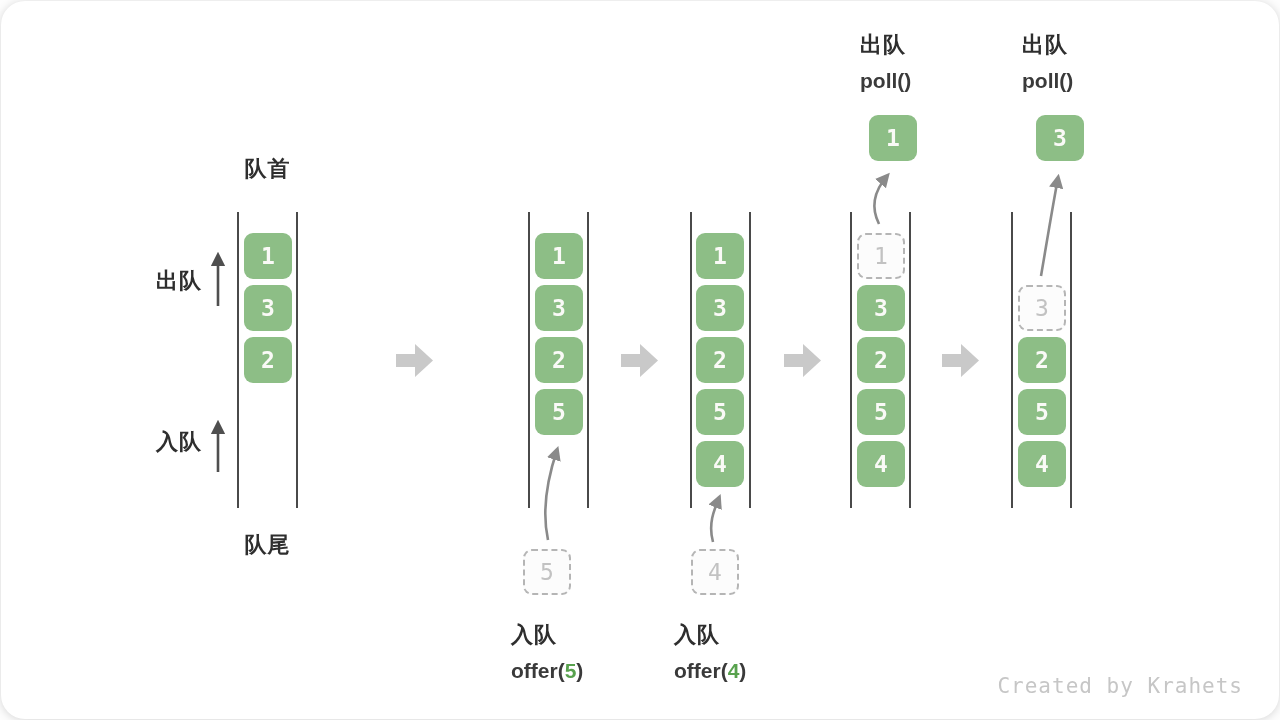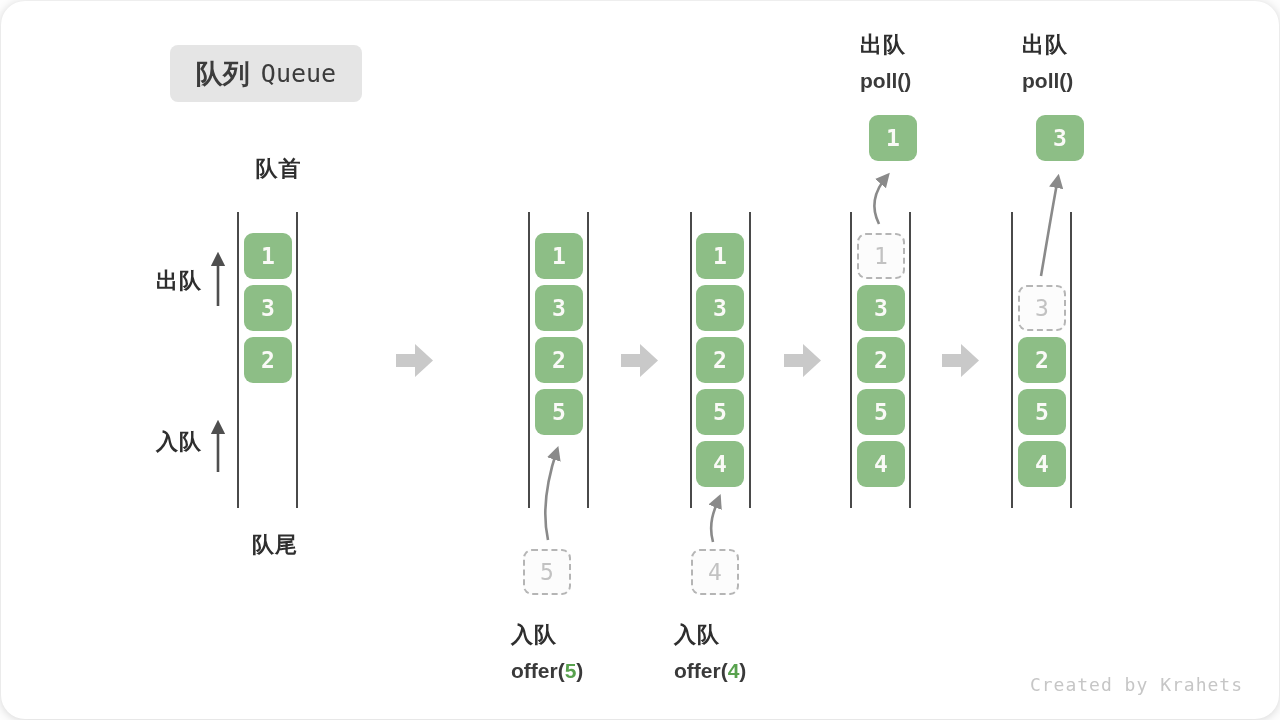--- a/index.html
+++ b/index.html
@@ -44,35 +44,31 @@
 
   .block-arrow{position:absolute;top:342px;}
   .block-arrow path{fill:var(--block-arrow);}
 
   .overlay{position:absolute;left:0;top:0;width:1280px;height:720px;pointer-events:none;}
   .overlay .curve{fill:none;stroke:var(--connector);stroke-width:2.6px;}
   .overlay .side{fill:none;stroke:var(--side-arrow);stroke-width:2.6px;}
   .mk-gray{fill:var(--connector);}
   .mk-dark{fill:var(--side-arrow);}
 
-  .credit{position:absolute;right:37px;top:674px;font-size:18px;color:var(--credit-gray);font-family:"DejaVu Sans Mono","Liberation Mono",monospace;letter-spacing:1px;}
+  .credit{position:absolute;right:37px;top:674px;font-size:21px;color:var(--credit-gray);font-family:"DejaVu Sans Mono","Liberation Mono",monospace;letter-spacing:1px;}
 </style>
 </head>
 <body>
 
 <div class="stage">
   <div class="card"></div>
 
-  <div class="title-badge">
-    <span class="title-zh">队列</span>
-    <span class="title-en">Queue</span>
-  </div>
 
-  <div class="cn-label center-61" style="left:248px;top:154px;">队首</div>
-  <div class="cn-label center-61" style="left:237px;top:530px;text-align:right;">队尾</div>
+  <div class="cn-label center-61" style="left:237px;top:154px;">队首</div>
+  <div class="cn-label center-61" style="left:237px;top:530px;">队尾</div>
 
   <div class="cn-label right-64" style="left:138px;top:266px;">出队</div>
   <div class="cn-label right-64" style="left:138px;top:427px;">入队</div>
 
   <div class="channel" style="left:237px;"></div>
   <div class="channel" style="left:528px;"></div>
   <div class="channel" style="left:690px;"></div>
   <div class="channel" style="left:850px;"></div>
   <div class="channel" style="left:1011px;"></div>
 

